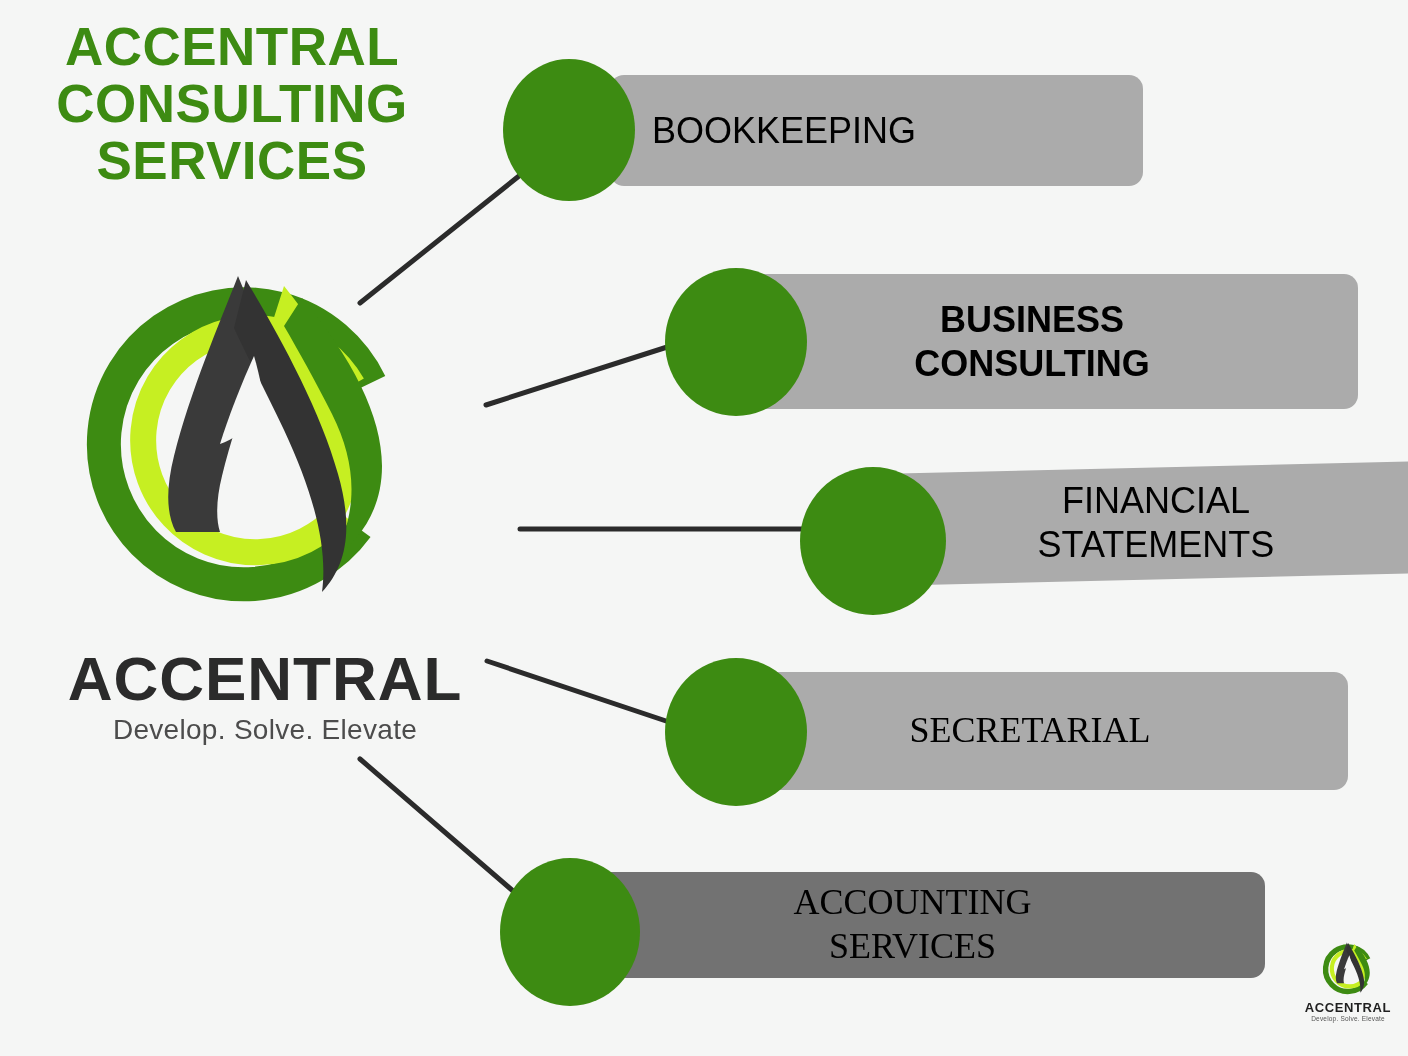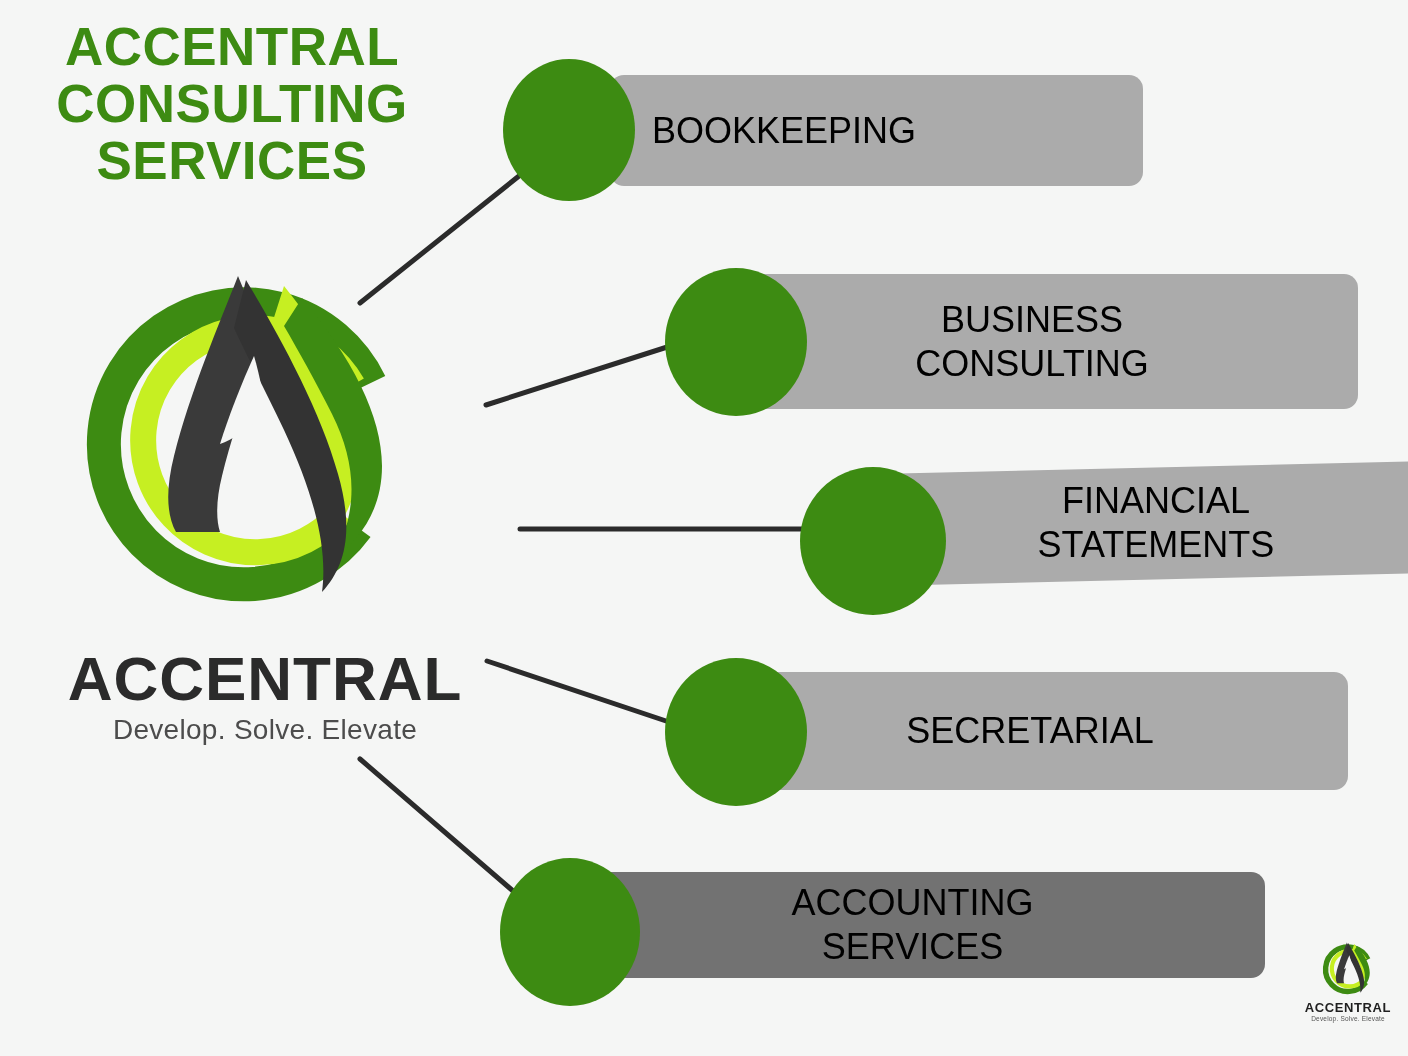--- a/index.html
+++ b/index.html
@@ -98,35 +98,35 @@
     border-radius: 50%;
     background: #3d8b12;
   }
 
   
   #bar-1   { left: 610px;  top: 75px;  width: 533px; height: 111px; background: #ababab; }
   #bar-1 .svc-label { text-align: left; padding-left: 42px; }
   #dot-1   { left: 503px;  top: 59px;  width: 132px; height: 142px; }
 
   
-  #bar-2   { left: 706px;  top: 274px; width: 652px; height: 135px; background: #ababab; }
+  #bar-2   { left: 706px;  top: 274px; width: 652px; height: 135px; background: #ababab; font-weight: bold; }
   #dot-2   { left: 665px;  top: 268px; width: 142px; height: 148px; }
 
   
   #bar-3   { left: 876px;  top: 474px; width: 560px; height: 112px; background: #ababab;
              transform: rotate(-1.35deg); transform-origin: left center; border-radius: 12px; }
   #bar-3 .svc-label { transform: rotate(1.35deg); }
   #dot-3   { left: 800px;  top: 467px; width: 146px; height: 148px; }
 
   
-  #bar-4   { left: 712px;  top: 672px; width: 636px; height: 118px; background: #ababab; }
+  #bar-4   { left: 712px;  top: 672px; width: 636px; height: 118px; background: #ababab; font-family: Liberation Serif, serif; }
   #dot-4   { left: 665px;  top: 658px; width: 142px; height: 148px; }
 
   
-  #bar-5   { left: 560px;  top: 872px; width: 705px; height: 106px; background: #727272; }
+  #bar-5   { left: 560px;  top: 872px; width: 705px; height: 106px; background: #727272; font-family: Liberation Serif, serif; }
   #dot-5   { left: 500px;  top: 858px; width: 140px; height: 148px; }
 
   
   #corner-logo {
     position: absolute;
     left: 1300px;
     top: 938px;
     width: 96px;
     height: 100px;
     text-align: center;

